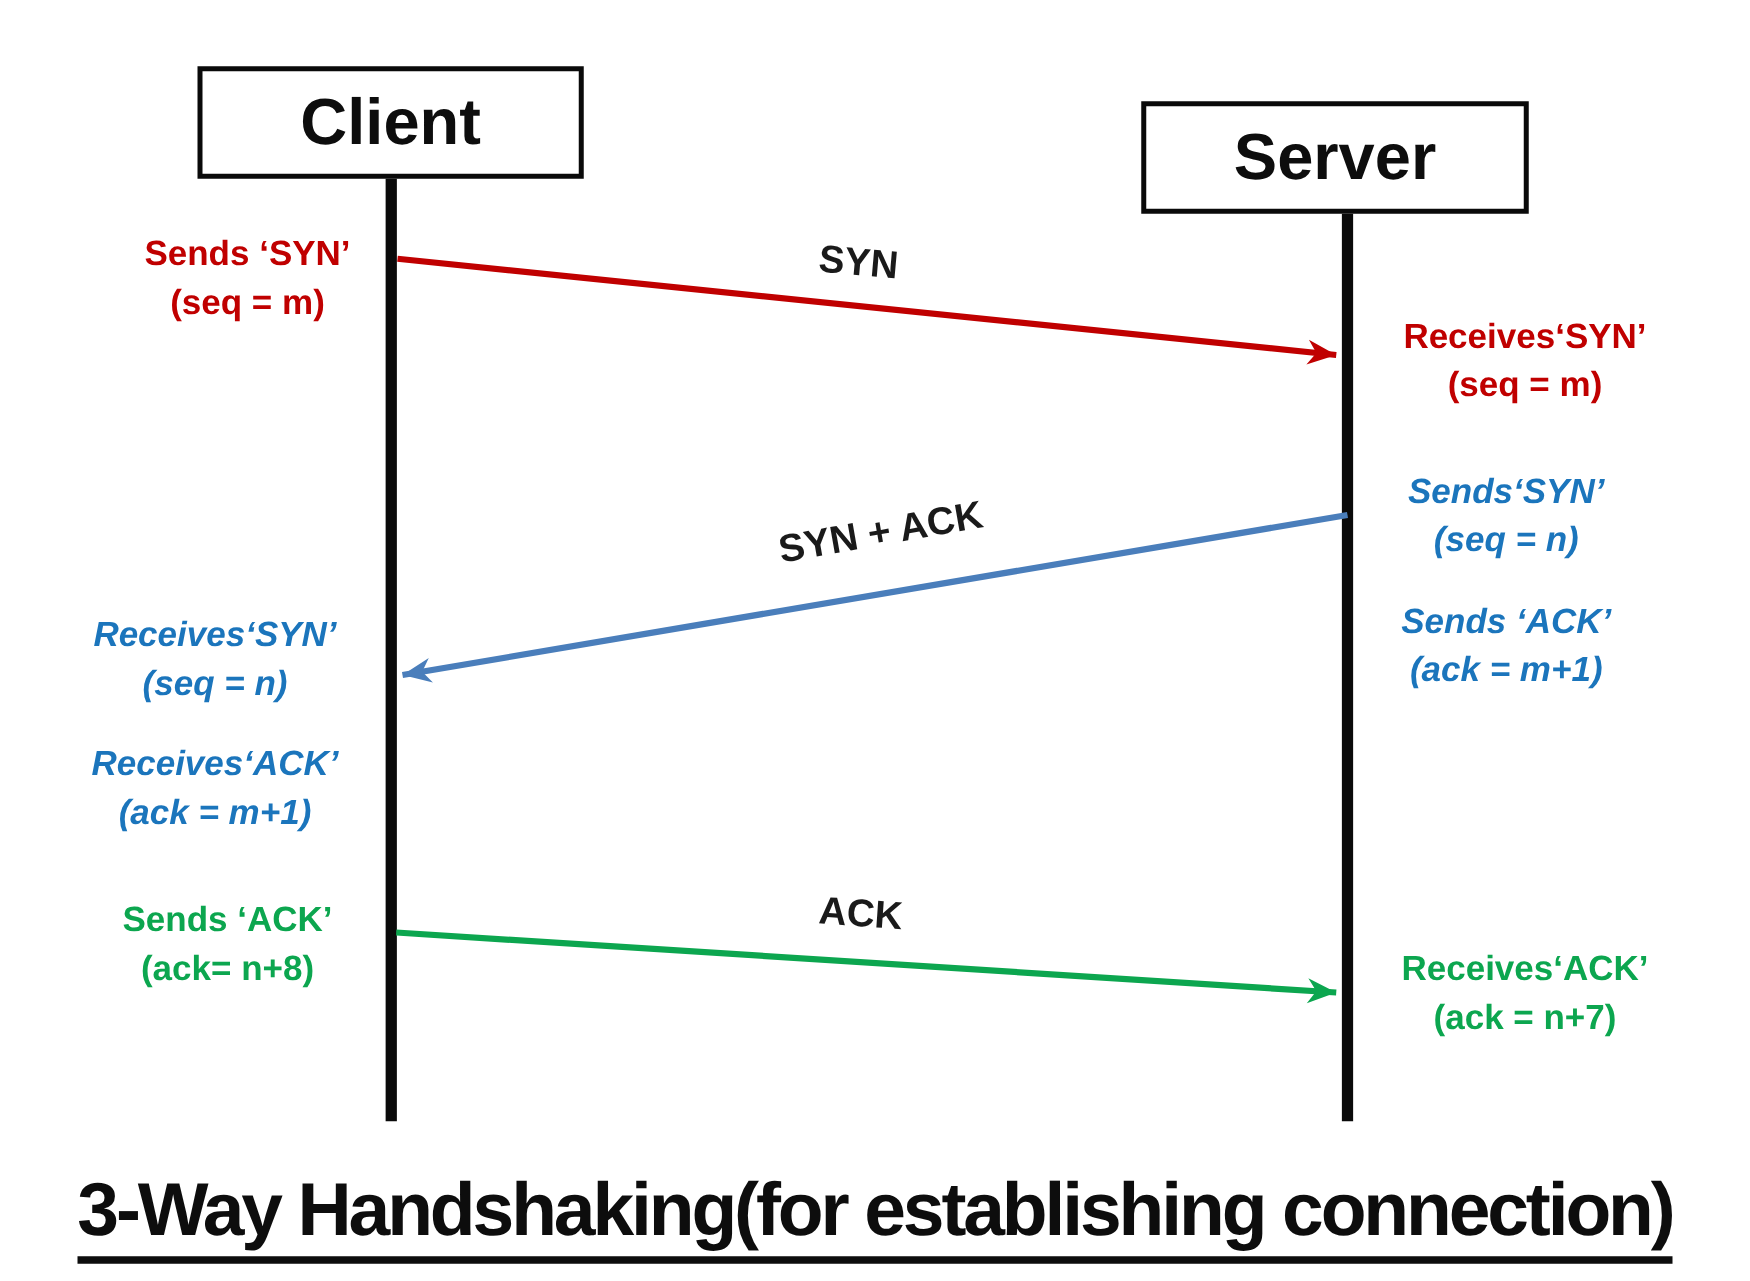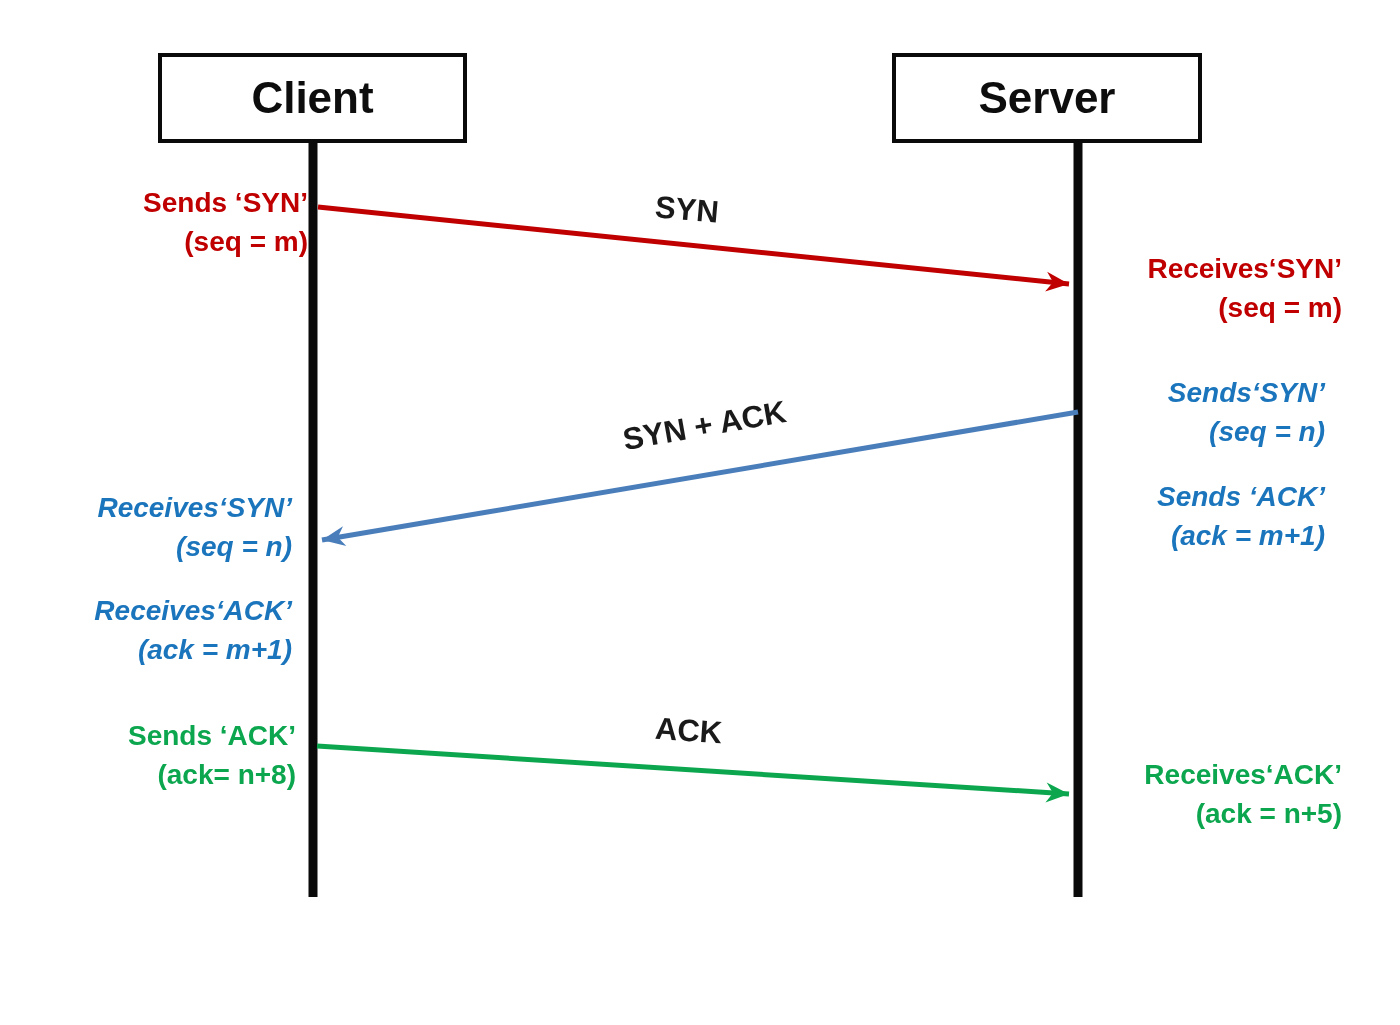--- a/index.html
+++ b/index.html
@@ -14,27 +14,27 @@
   .entity-box {
     position: absolute;
     top: 53px;
     height: 90px;
     background: #ffffff;
     border: 4px solid #0a0a0a;
     box-sizing: border-box;
     display: flex;
     align-items: center;
     justify-content: center;
-    font-size: 44px;
+    font-size: 52px;
     font-weight: bold;
     color: #0d0d0d;
     z-index: 3;
   }
   .entity-client { left: 158px; width: 309px; }
-  .entity-server { left: 892px; width: 310px; }
+  .entity-server { left: 913px; width: 310px; margin-top: 28px; }
 
   svg.wires { position: absolute; left: 0; top: 0; z-index: 1; }
   .lifeline { stroke: var(--line_black); stroke-width: 9; }
   .arrow-red   { stroke: var(--red);       stroke-width: 5; fill: none; }
   .arrow-blue  { stroke: var(--blue_line); stroke-width: 5; fill: none; }
   .arrow-green { stroke: var(--green);     stroke-width: 5; fill: none; }
   .head-red   { fill: var(--red); }
   .head-blue  { fill: var(--blue_line); }
   .head-green { fill: var(--green); }
 
@@ -48,21 +48,21 @@
   }
   .msg-syn    { left: 655px; top: 192px; transform: rotate(5deg); }
   .msg-synack { left: 622px; top: 408px; transform: rotate(-10deg); }
   .msg-ack    { left: 655px; top: 713px; transform: rotate(4deg); }
 
   .note {
     position: absolute;
     font-size: 28px;
     font-weight: bold;
     line-height: 1.38;
-    text-align: right;
+    text-align: center;
     white-space: nowrap;
     z-index: 2;
   }
   .note-red   { color: var(--red); }
   .note-blue  { color: var(--blue); font-style: italic; }
   .note-green { color: var(--green); }
 
   .n-client-sends-syn    { left: 88px;   top: 184px; width: 220px; }
   .n-server-receives-syn { left: 1098px; top: 250px; width: 244px; }
   .n-server-sends-syn    { left: 1085px; top: 374px; width: 240px; }
@@ -157,17 +157,20 @@
     <div>(ack = m+1)</div>
   </div>
 
   <div class="note note-green n-client-sends-ack">
     <div>Sends ‘ACK’</div>
     <div>(ack= n+8)</div>
   </div>
 
   <div class="note note-green n-server-receives-ack">
     <div>Receives‘ACK’</div>
-    <div>(ack = n+5)</div>
+    <div>(ack = n+7)</div>
   </div>
 
+  <div class="title-bar">
+    <span class="title-text">3-Way Handshaking(for establishing connection)</span>
+  </div>
 
 </div>
 
 </body></html>

